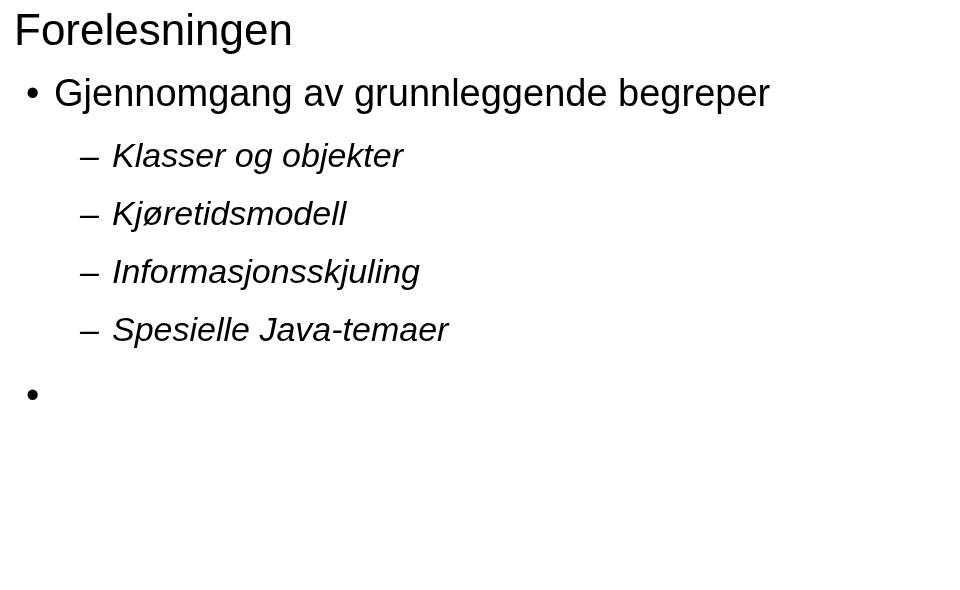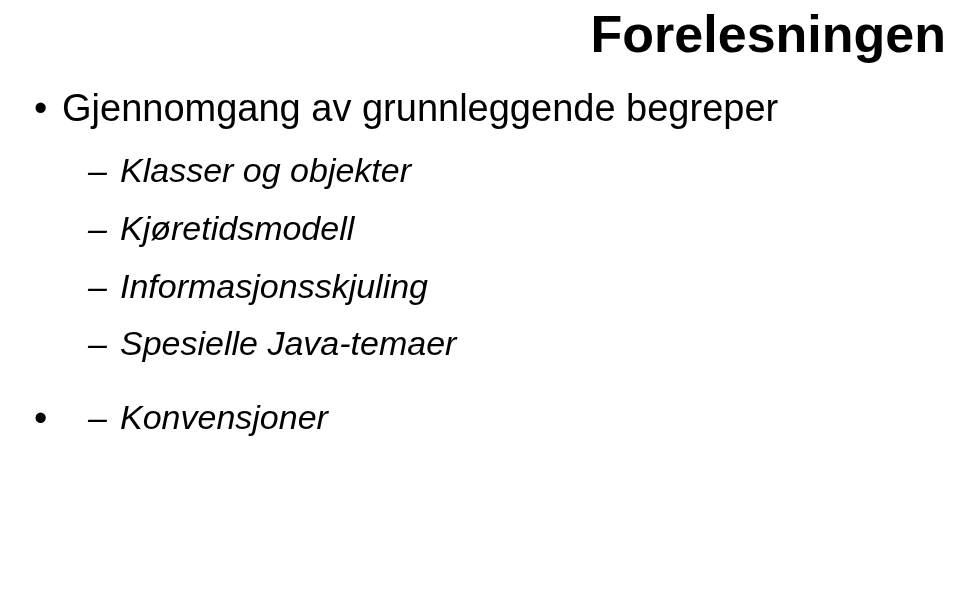--- a/index.html
+++ b/index.html
@@ -12,37 +12,36 @@
     color: #000000;
     overflow: hidden;
   }
   .slide {
     box-sizing: border-box;
     padding: 6px 14px 10px 14px;
     width: 960px;
     height: 590px;
   }
   .title {
-    font-size: 52px;
-    font-weight: 700;
+    font-size: 44px;
+    font-weight: 400;
     margin: 0 0 10px 0;
     line-height: 1.1;
-    text-align: right;
   }
   ul.level1 {
     list-style: none;
     padding: 0;
     margin: 0;
   }
   ul.level1 > li {
     position: relative;
     padding-left: 32px;
     font-size: 38px;
     line-height: 1.55;
-    margin: 16px;
+    margin: 8px;
   }
   ul.level1 > li::before {
     content: "•";
     position: absolute;
     left: 4px;
     top: 0;
     font-size: 38px;
   }
   ul.level2 {
     list-style: none;
@@ -86,20 +85,17 @@
           <span>Informasjonsskjuling</span>
         </li>
         <li>
           <span>Spesielle Java-temaer</span>
         </li>
       </ul>
     </li>
 
     <li>
       <ul class="level2">
-        <li>
-          <span>Konvensjoner</span>
-        </li>
       </ul>
     </li>
 
   </ul>
 </div>
 
 </body></html>

